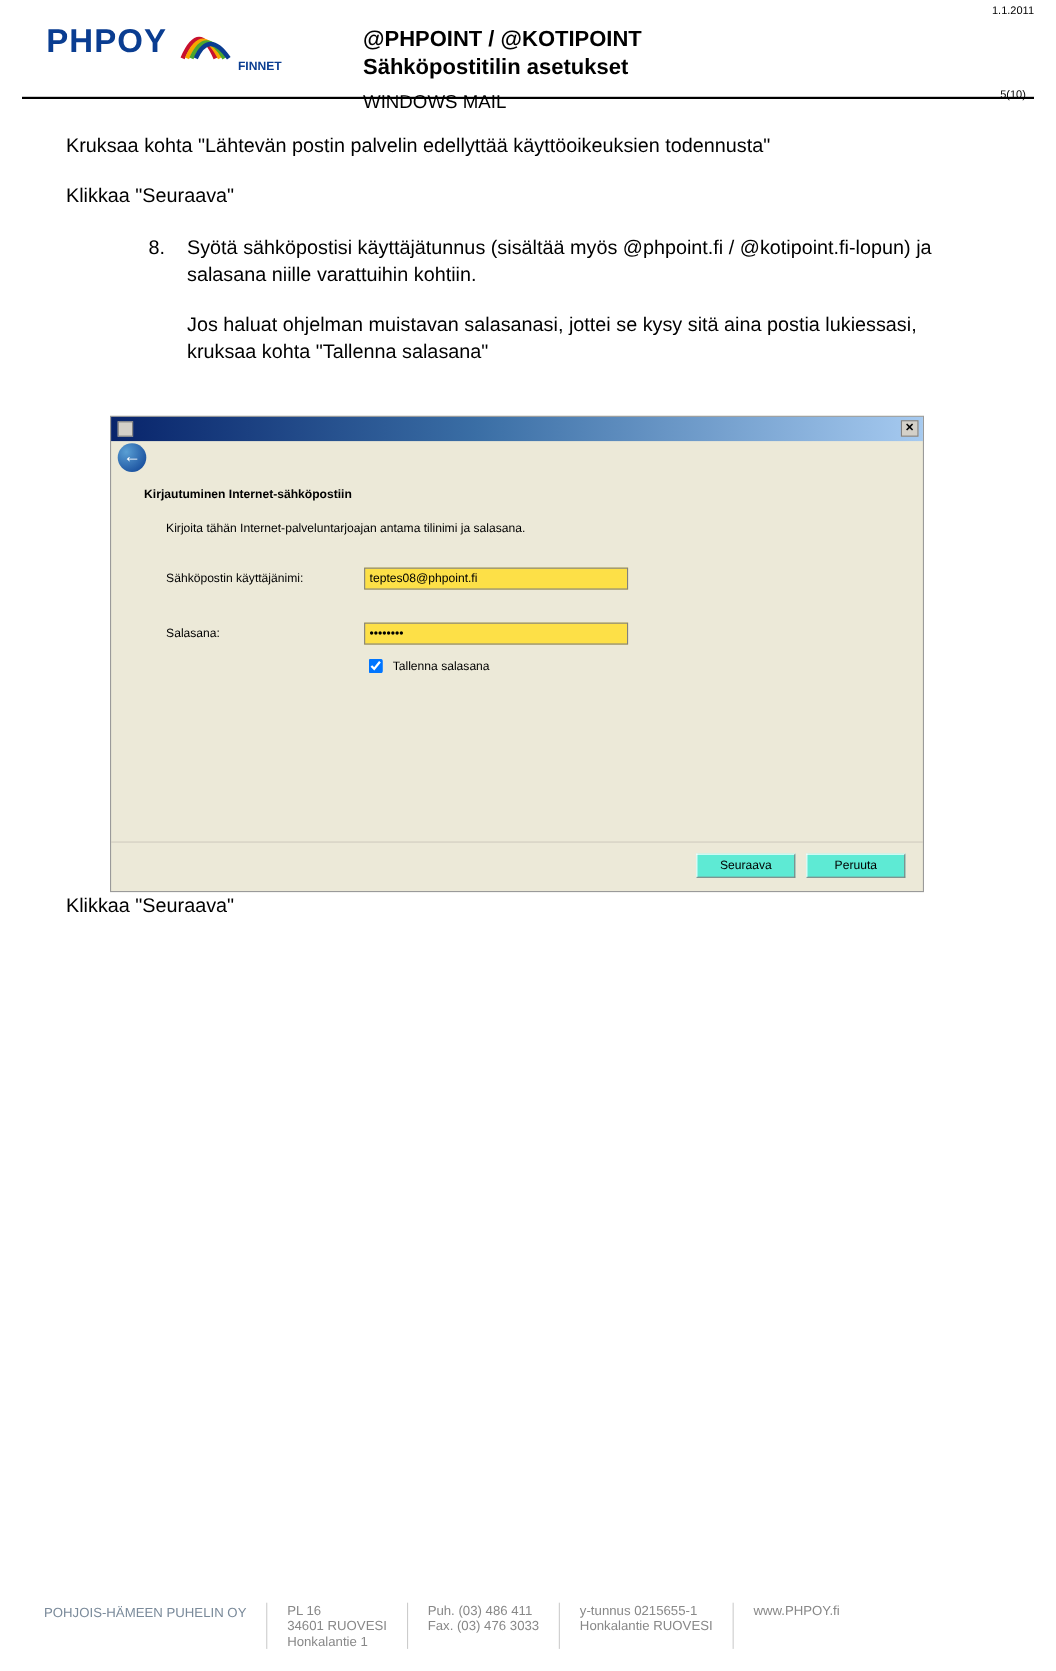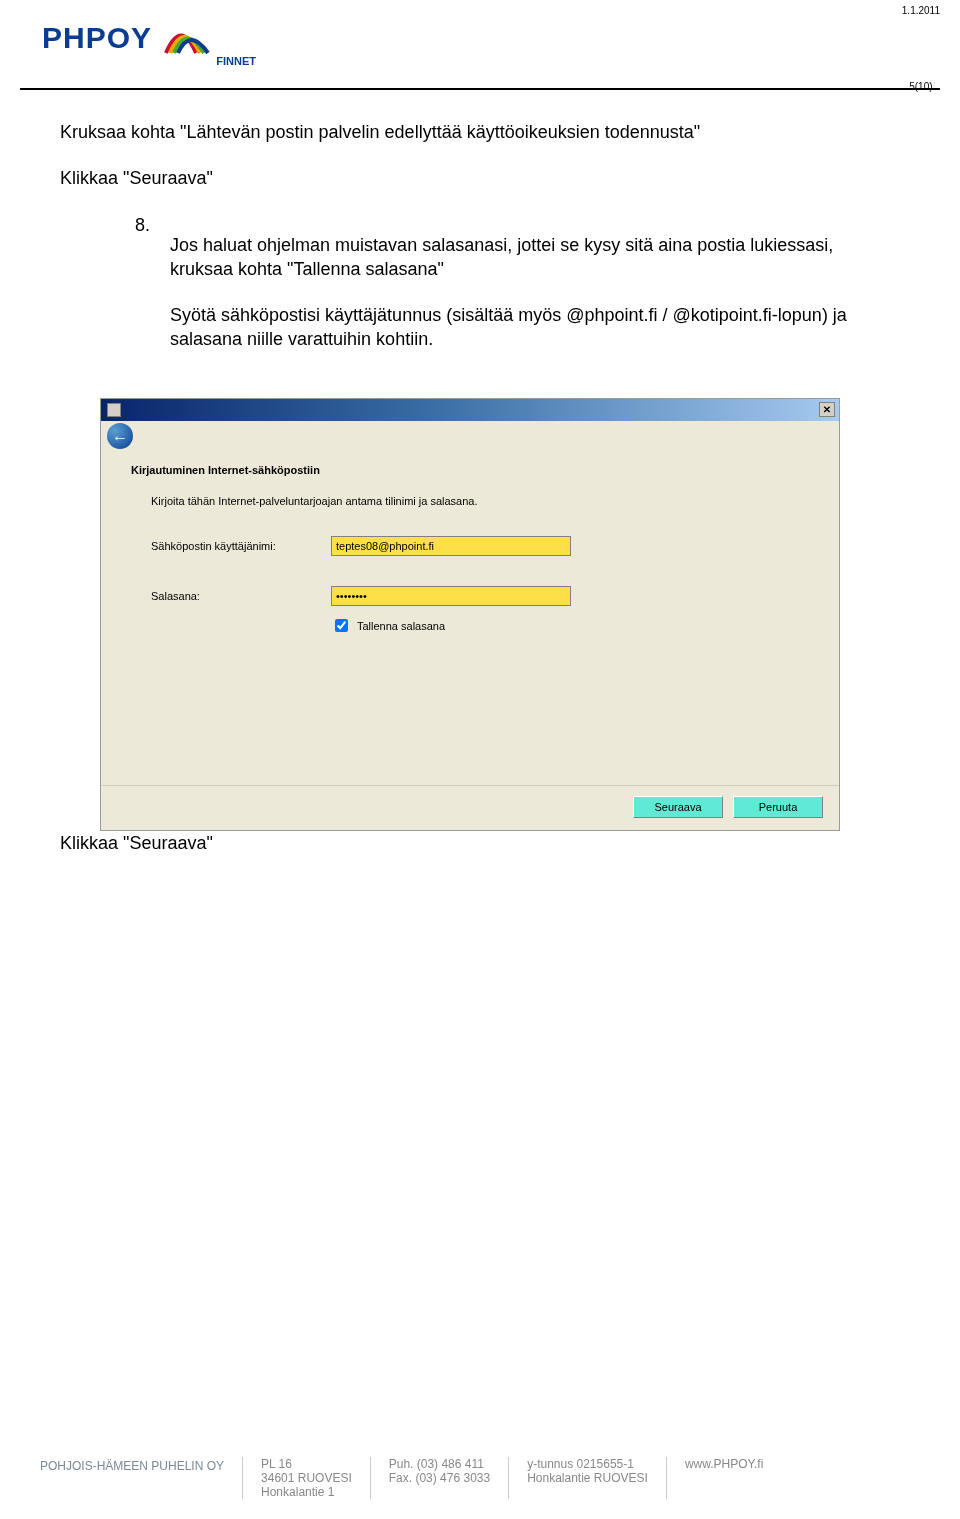--- a/index.html
+++ b/index.html
@@ -125,36 +125,41 @@
       <span class="logo-swirl">
         <svg viewBox="0 0 60 50" width="60" height="50">
           <path d="M10 40 Q25 5 40 40" stroke="#c8102e" stroke-width="4" fill="none"></path>
           <path d="M14 40 Q28 8 44 40" stroke="#f7a500" stroke-width="4" fill="none"></path>
           <path d="M18 40 Q31 11 48 40" stroke="#4ea72e" stroke-width="4" fill="none"></path>
           <path d="M22 40 Q34 14 52 40" stroke="#0a3d91" stroke-width="4" fill="none"></path>
         </svg>
         <span class="finnet">FINNET</span>
       </span>
     </div>
+    <div class="header-center">
+      <div class="line1">@PHPOINT / @KOTIPOINT</div>
+      <div class="line2">Sähköpostitilin asetukset</div>
+      <div class="line3">WINDOWS MAIL</div>
+    </div>
     <div class="header-right">
       <div>1.1.2011</div>
       <div class="pnum">5(10)</div>
     </div>
   </div>
   <div class="hr"></div>
 
   <div class="content">
     <p class="para-block">Kruksaa kohta "Lähtevän postin palvelin edellyttää käyttöoikeuksien todennusta"</p>
     <p class="para-block">Klikkaa "Seuraava"</p>
 
     <div class="step">
       <div class="num">8.</div>
       <div class="txt">
+        <p>Syötä sähköpostisi käyttäjätunnus (sisältää myös @phpoint.fi / @kotipoint.fi-lopun) ja salasana niille varattuihin kohtiin.</p>
         <p style="margin-top:20px">Jos haluat ohjelman muistavan salasanasi, jottei se kysy sitä aina postia lukiessasi, kruksaa kohta "Tallenna salasana"</p>
-        <p>Syötä sähköpostisi käyttäjätunnus (sisältää myös @phpoint.fi / @kotipoint.fi-lopun) ja salasana niille varattuihin kohtiin.</p>
       </div>
     </div>
 
     <div class="wiz">
       <div class="wiz-titlebar">
         <div class="sysicon"></div>
         <div class="wiz-close">✕</div>
       </div>
       <div class="wiz-backrow">
         <div class="wiz-back">

